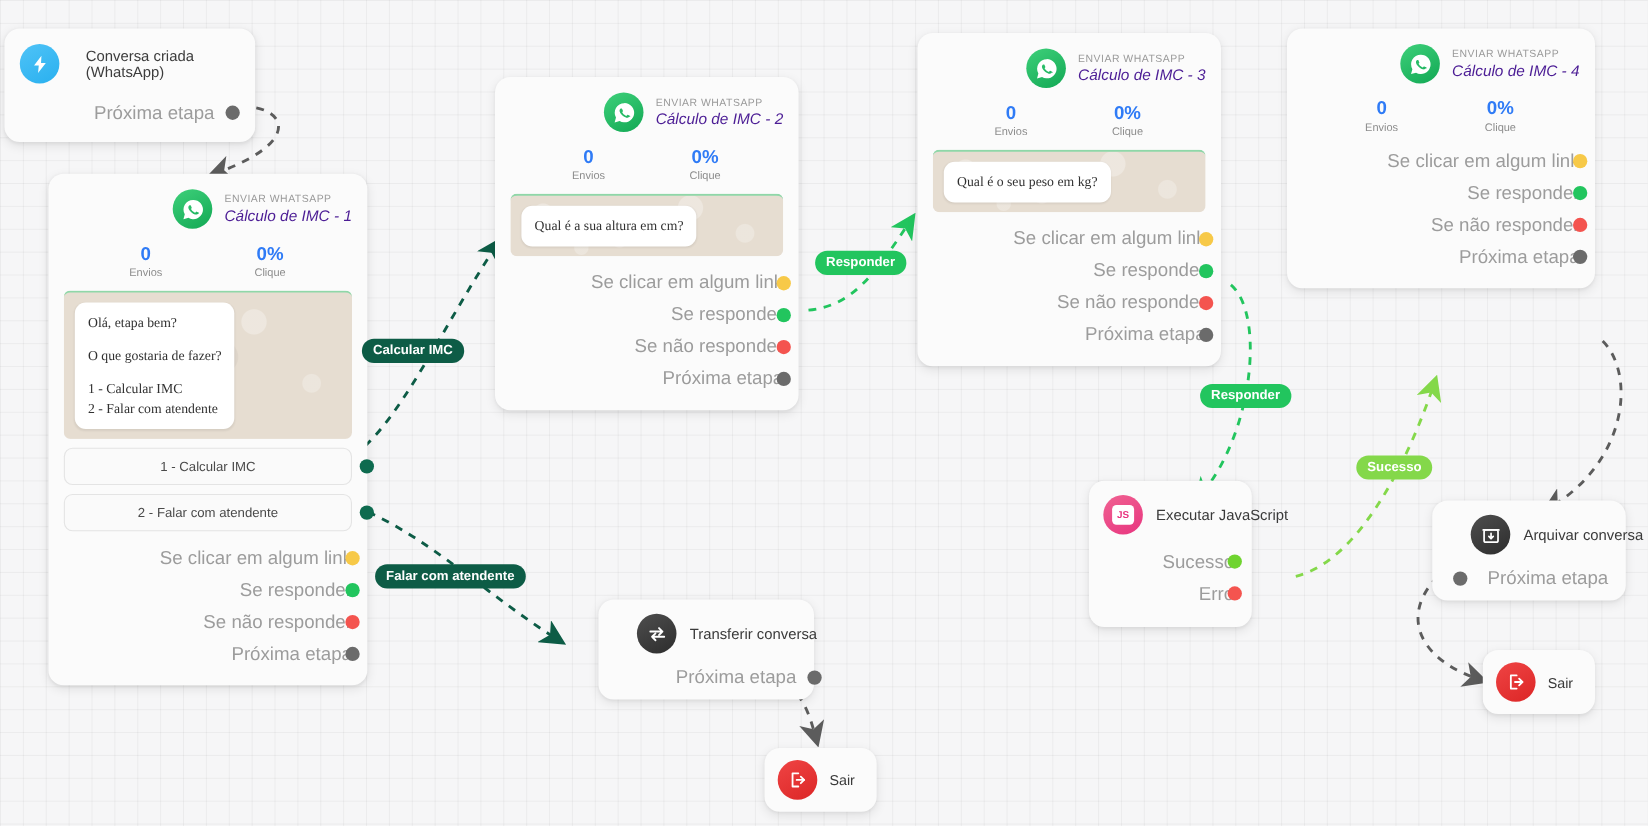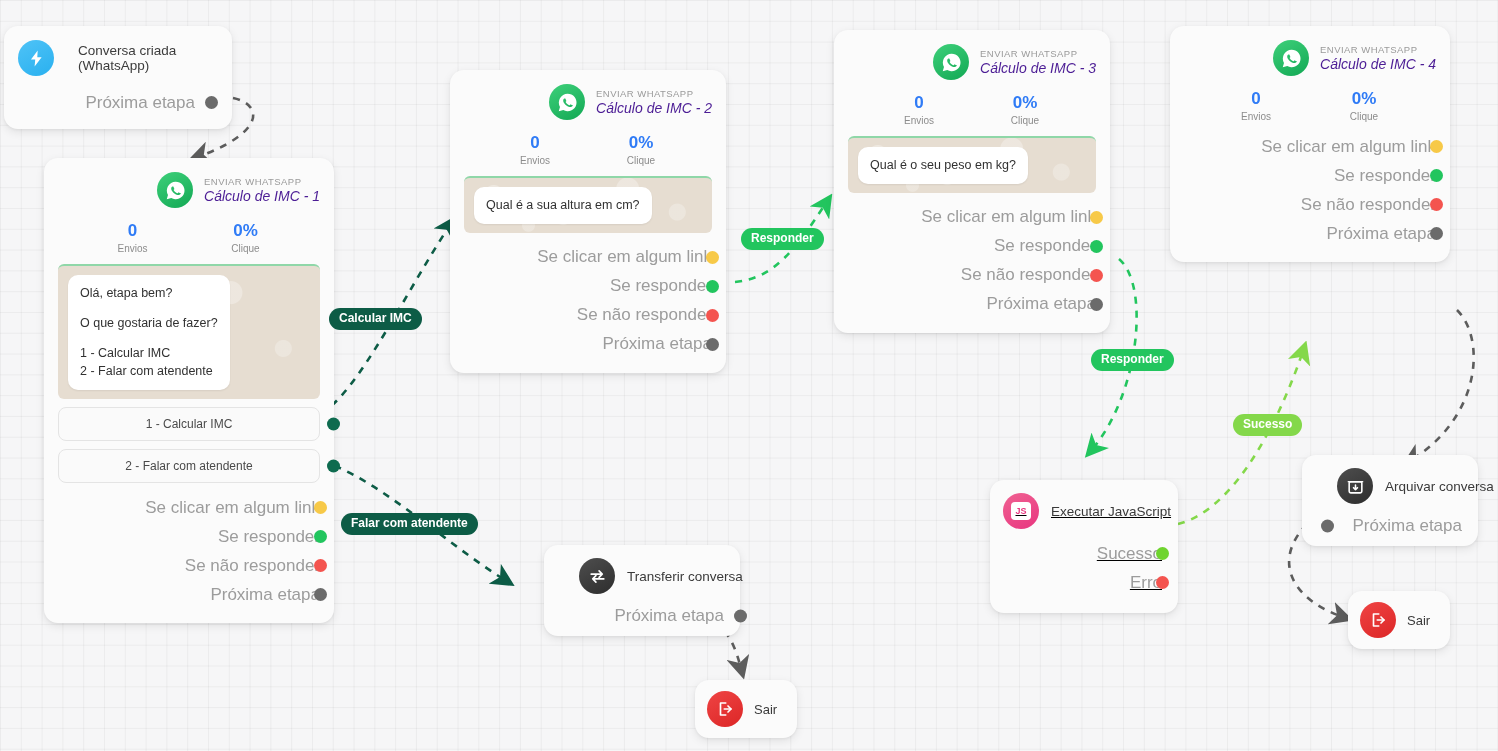--- a/index.html
+++ b/index.html
@@ -61,21 +61,21 @@
       radial-gradient(circle at 66% 20%, rgba(255,255,255,.3) 0 11px, transparent 12px),
       radial-gradient(circle at 86% 62%, rgba(255,255,255,.26) 0 8px, transparent 9px),
       radial-gradient(circle at 26% 86%, rgba(255,255,255,.25) 0 6px, transparent 7px),
       radial-gradient(circle at 55% 44%, rgba(0,0,0,.035) 0 14px, transparent 15px);
     padding: 9px 10px;
   }
   .bubble {
     background: #fff; border-radius: 10px;
     padding: 9px 12px; font-size: 12.5px; color: #313131; line-height: 1.5;
     box-shadow: 0 1px 2px rgba(0,0,0,.07);
-    display: inline-block; max-width: 100%;
+    display: inline-block; max-width: 100%; font-family: Liberation Serif, serif;
   }
   .bubble p { margin: 0; }
   .bubble .gap { height: 11px; }
   .var-chip {
     background: #d9d9d9; color: #7d7d7d; border-radius: 4px;
     padding: 1px 6px; font-size: 12.5px; display: inline-block;
   }
 
   .opt-btn {
     margin-top: 8px; border: 1px solid #e4e4e4; border-radius: 8px;
@@ -363,21 +363,21 @@
         <span class="handle-lab">Se não responder</span>
         <span class="dot dot-red dot-r"></span>
       </div>
       <div class="handle-row">
         <span class="handle-lab">Próxima etapa</span>
         <span class="dot dot-gray dot-r"></span>
       </div>
     </div>
   </div>
 
-  <div class="node act" style="left:990px; top:480px; width:188px;text-decoration:underline;">
+  <div class="node act" style="left:990px; top:437px; width:148px;">
     <div class="act-row">
       <div class="icon-circle ic-js">
         <div style="background:#fff;border-radius:4px;width:20px;height:18px;display:flex;align-items:center;justify-content:center;">
           <span style="font-size:9px;font-weight:bold;color:#e8357f;">JS</span>
         </div>
       </div>
       <div class="act-title">Executar JavaScript</div>
     </div>
     <div class="handles">
       <div class="handle-row">

